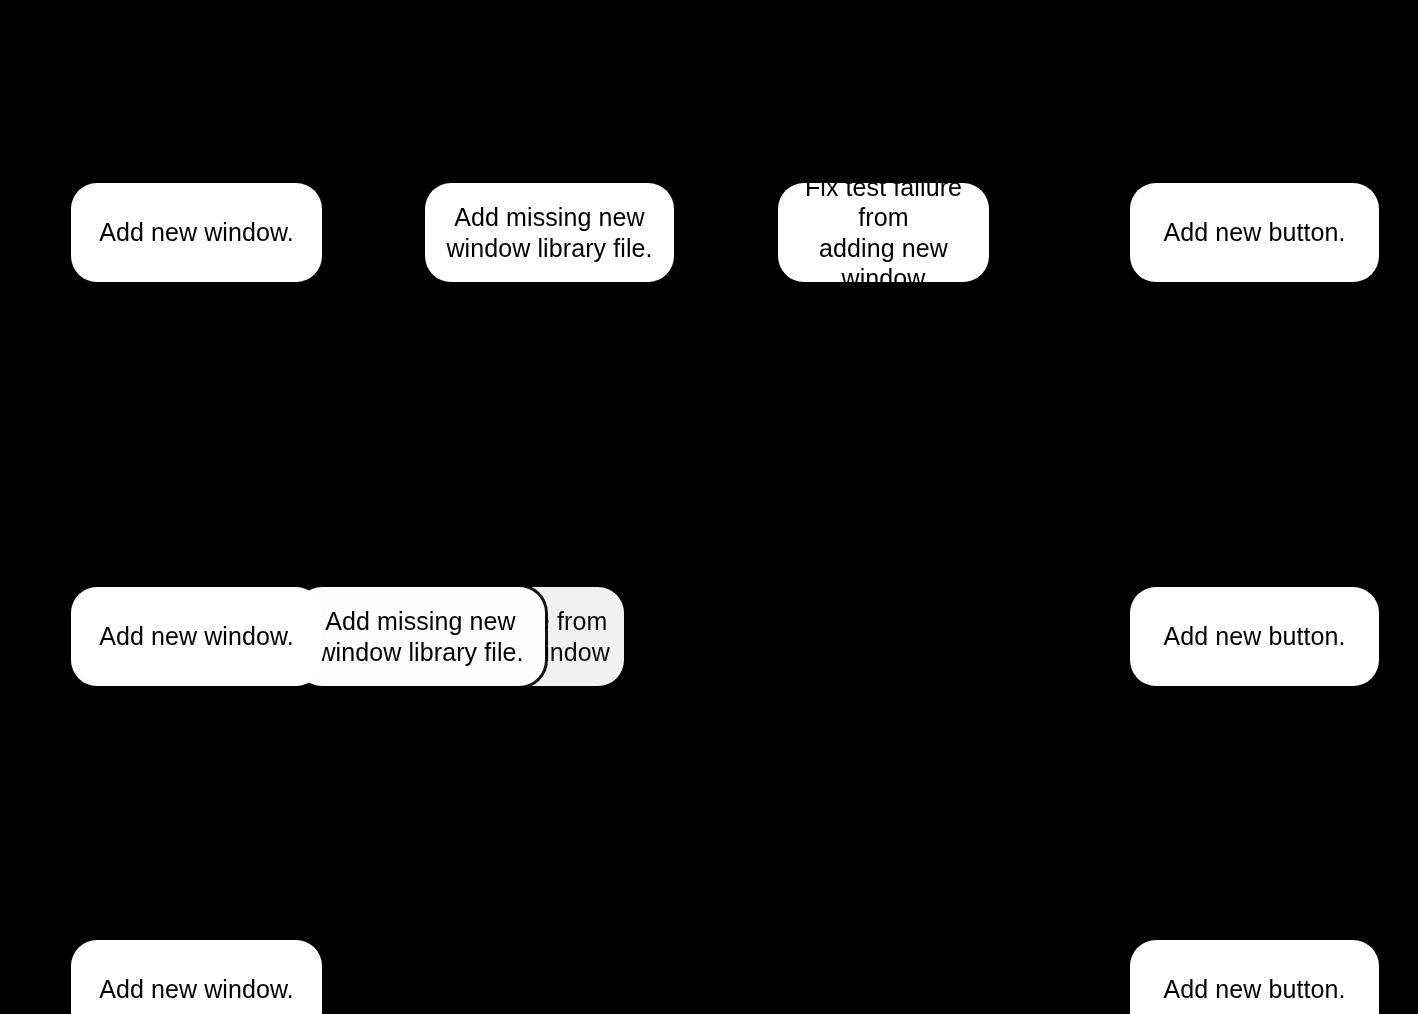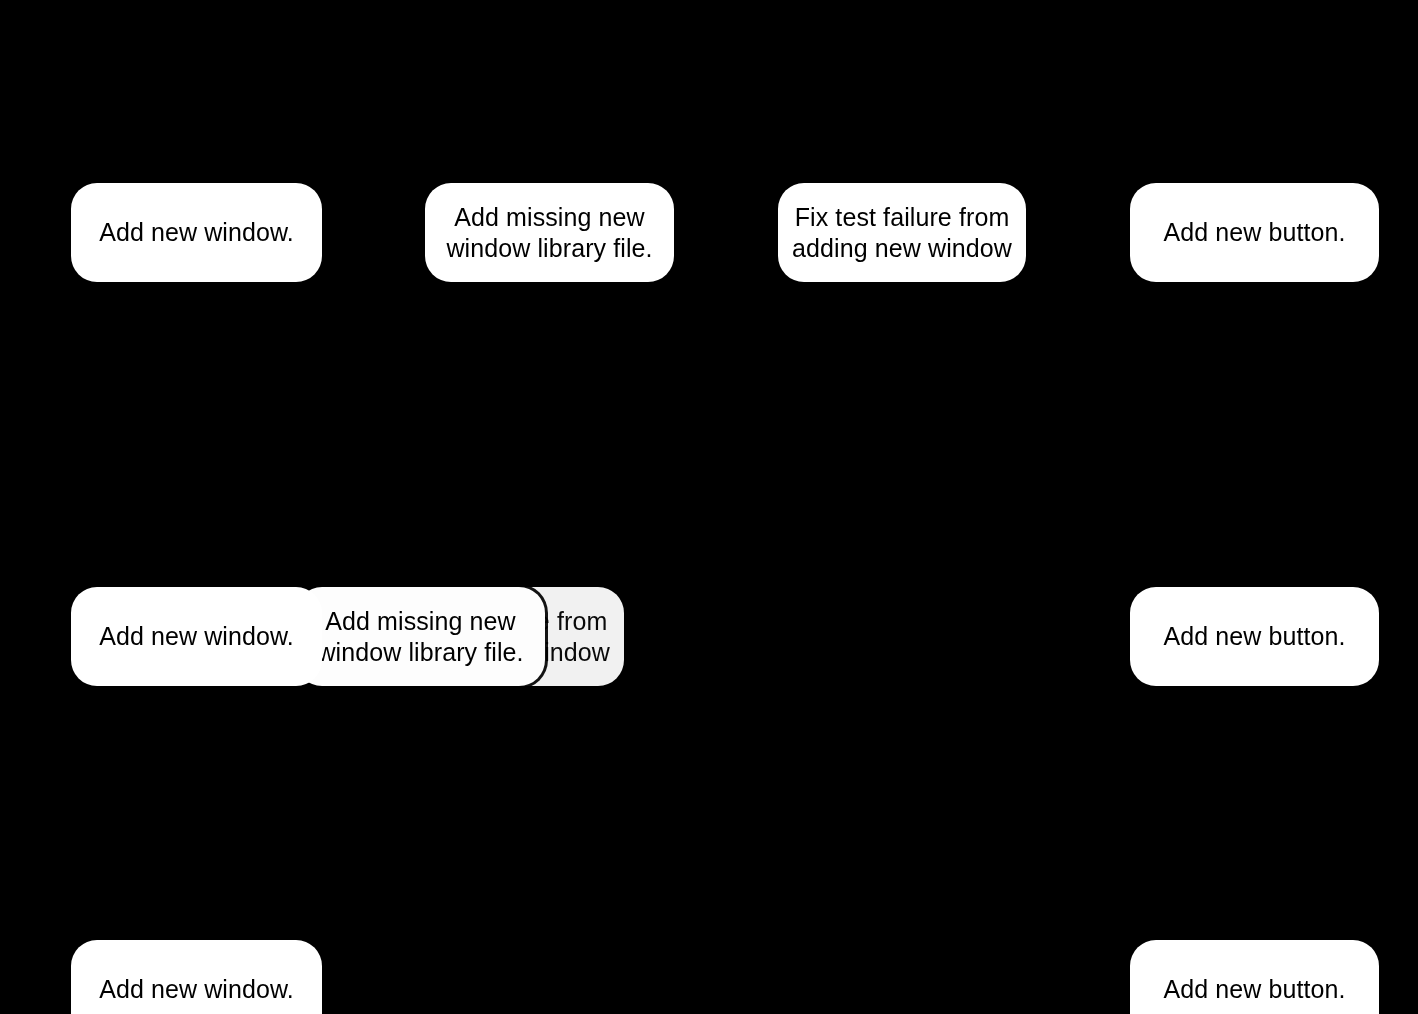--- a/index.html
+++ b/index.html
@@ -79,21 +79,21 @@
 
   <div class="card solid layer-solid" style="left:55px; top:155px; width:251px; height:99px;">
     <span>Add new window.</span>
   </div>
 
   <div class="card solid layer-solid" style="left:409px; top:155px; width:249px; height:99px;">
     <span>Add missing new
 window library file.</span>
   </div>
 
-  <div class="card solid layer-solid" style="left:762px; top:155px; width:248px; height:99px;">
+  <div class="card solid layer-solid" style="left:762px; top:155px; width:211px; height:99px;">
     <span>Fix test failure from
 adding new window</span>
   </div>
 
   <div class="card solid layer-solid" style="left:1114px; top:155px; width:249px; height:99px;">
     <span>Add new button.</span>
   </div>
 
   <div class="card ghost layer-ghost" style="left:205px; top:559px; width:100px; height:99px; font-size:25px;">
     <span style="width:249px; flex:0 0 auto;">Add missing new

